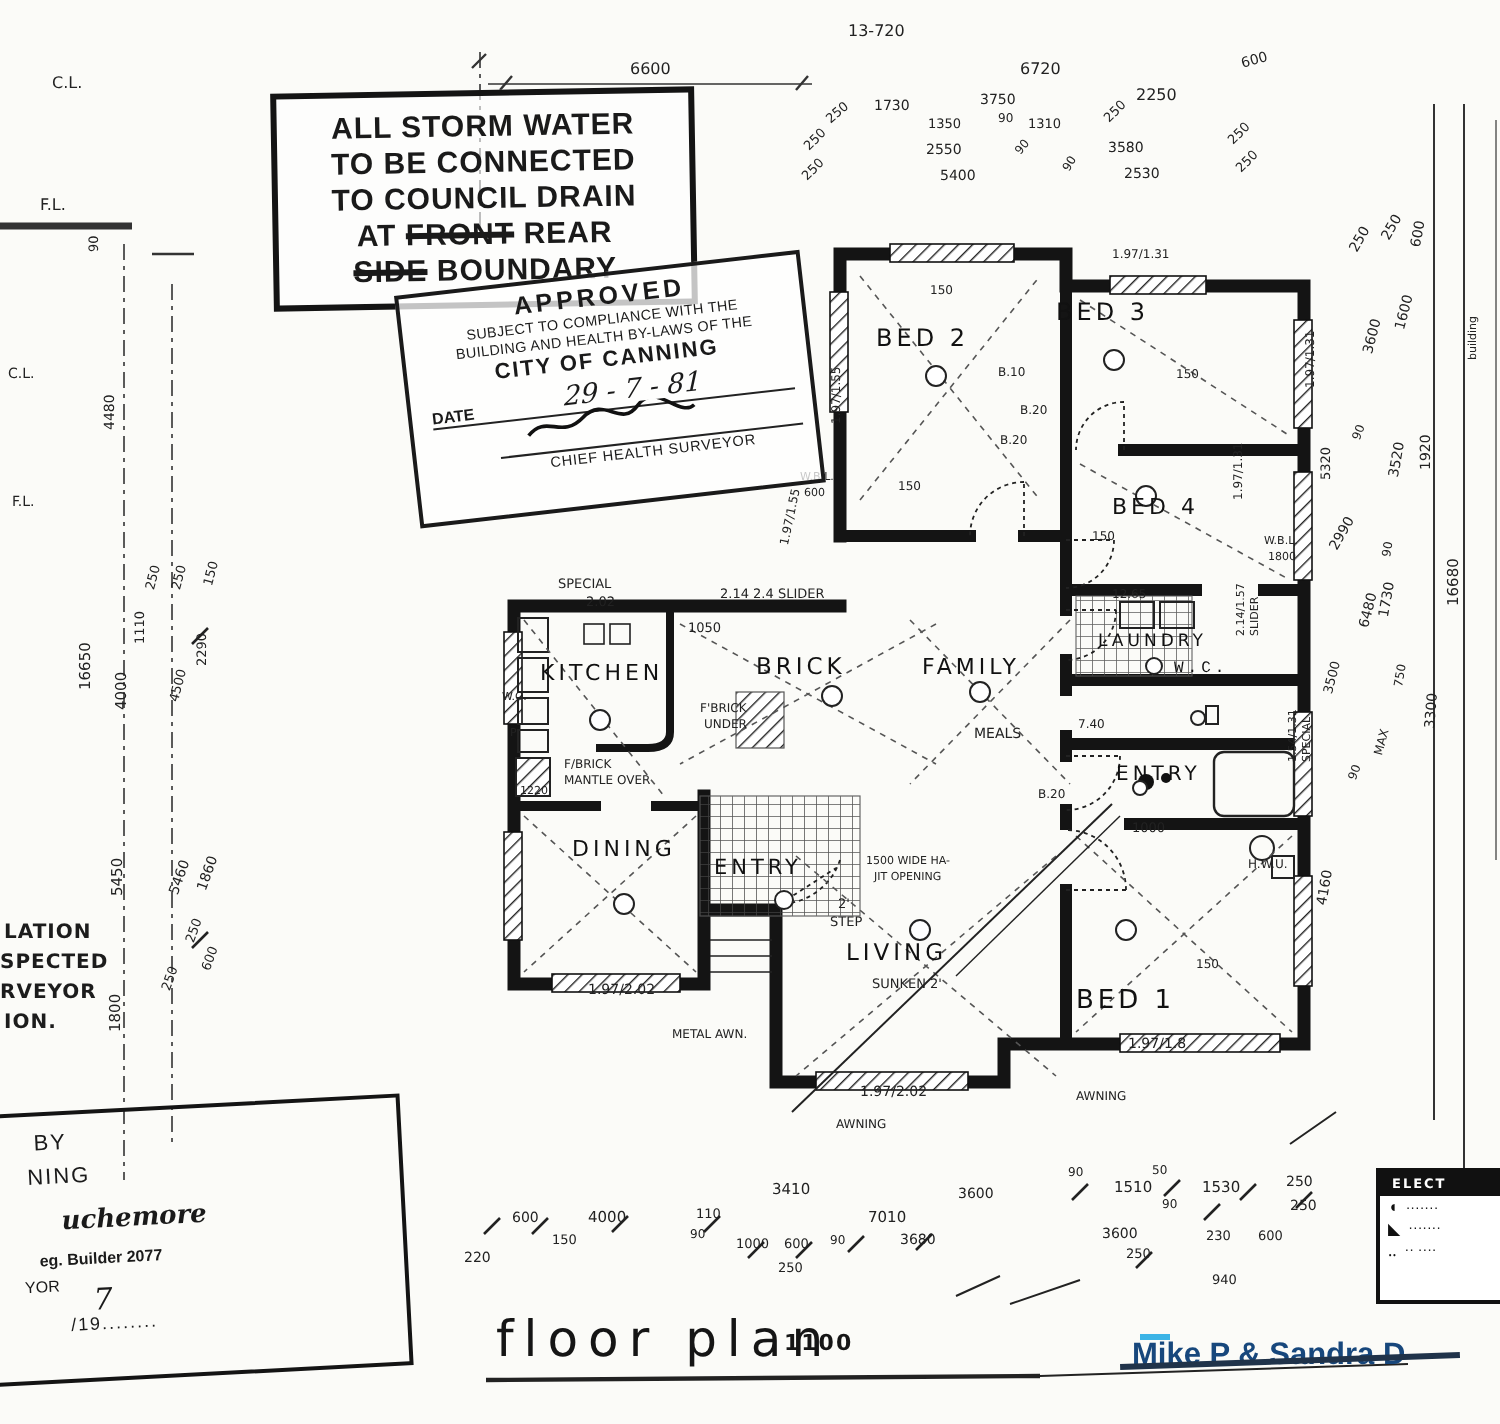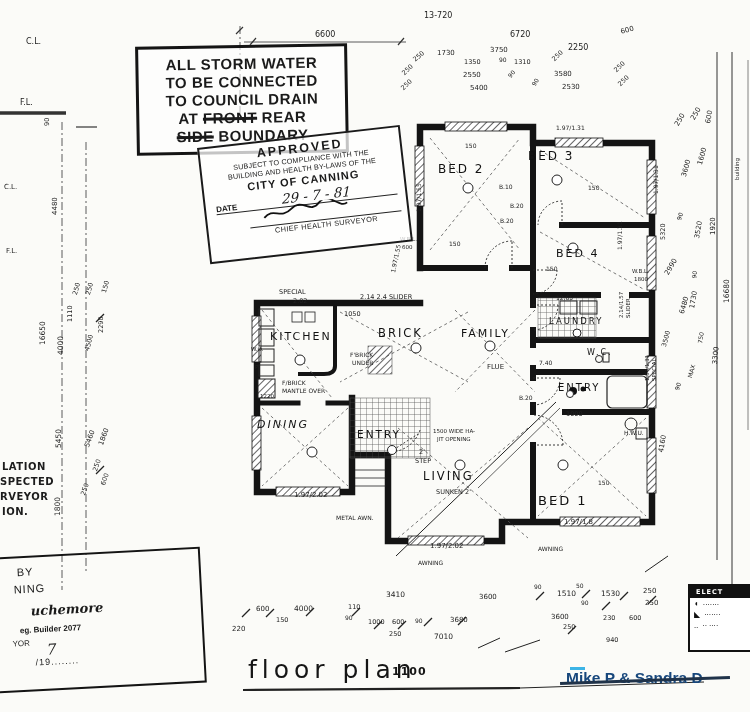--- a/index.html
+++ b/index.html
@@ -279,21 +279,21 @@
       <div class="ann" style="left: 653px; top: 194px; font-size: 6px; transform: rotate(-90deg);">1.97/1.31</div>
       <div class="ann" style="left: 617px; top: 250px; font-size: 6px; transform: rotate(-90deg);">1.97/1.31</div>
       <div class="ann" style="left: 279px; top: 289px; font-size: 6.5px;">SPECIAL</div>
       <div class="ann" style="left: 293px; top: 298px; font-size: 6.5px;">2.02</div>
       <div class="ann" style="left: 360px; top: 294px; font-size: 6.5px;">2.14 2.4 SLIDER</div>
       <div class="ann" style="left: 344px; top: 311px; font-size: 6.5px;">1050</div>
       <div class="ann" style="left: 350px; top: 352px; font-size: 6px;">F'BRICK</div>
       <div class="ann" style="left: 352px; top: 360px; font-size: 6px;">UNDER</div>
       <div class="ann" style="left: 282px; top: 380px; font-size: 6px;">F/BRICK</div>
       <div class="ann" style="left: 282px; top: 388px; font-size: 6px;">MANTLE OVER</div>
-      <div class="ann" style="left: 487px; top: 364px; font-size: 7px;">FLUE</div>
+      <div class="ann" style="left: 487px; top: 364px; font-size: 7px;">MEALS</div>
       <div class="ann" style="left: 251px; top: 347px; font-size: 5.5px;">W.O.</div>
       <div class="ann" style="left: 255px; top: 365px; font-size: 5.5px;">P</div>
       <div class="ann" style="left: 260px; top: 394px; font-size: 5.5px;">1220</div>
       <div class="ann" style="left: 556px; top: 295px; font-size: 6px;">12.65</div>
       <div class="ann" style="left: 619px; top: 318px; font-size: 5.5px; transform: rotate(-90deg);">2.14/1.57</div>
       <div class="ann" style="left: 626px; top: 318px; font-size: 5.5px; transform: rotate(-90deg);">SLIDER</div>
       <div class="ann" style="left: 539px; top: 360px; font-size: 6px;">7.40</div>
       <div class="ann" style="left: 519px; top: 395px; font-size: 6px;">B.20</div>
       <div class="ann" style="left: 645px; top: 381px; font-size: 5.5px; transform: rotate(-90deg);">1.54/1.31</div>
       <div class="ann" style="left: 652px; top: 381px; font-size: 5.5px; transform: rotate(-90deg);">SPECIAL</div>
@@ -305,21 +305,21 @@
       <div class="ann" style="left: 564px; top: 519px; font-size: 7px;">1.97/1.8</div>
       <div class="ann" style="left: 538px; top: 546px; font-size: 6px;">AWNING</div>
       <div class="ann" style="left: 418px; top: 560px; font-size: 6px;">AWNING</div>
       <div class="ann" style="left: 336px; top: 515px; font-size: 6px;">METAL AWN.</div>
       <div class="ann" style="left: 436px; top: 489px; font-size: 6.5px;">SUNKEN 2'</div>
       <div class="ann" style="left: 419px; top: 449px; font-size: 6.5px;">2'</div>
       <div class="ann" style="left: 415px; top: 458px; font-size: 6.5px;">STEP</div>
       <div class="ann" style="left: 433px; top: 429px; font-size: 5.5px;">1500 WIDE HA-</div>
       <div class="ann" style="left: 437px; top: 437px; font-size: 5.5px;">JIT OPENING</div>
       <div class="ann" style="left: 386px; top: 591px; font-size: 7.5px;">3410</div>
-      <div class="ann" style="left: 434px; top: 633px; font-size: 7.5px;">7010</div>
+      <div class="ann" style="left: 434px; top: 605px; font-size: 7.5px;">7010</div>
       <div class="ann" style="left: 232px; top: 606px; font-size: 7px; margin-top: 20px;">220</div>
       <div class="ann" style="left: 256px; top: 606px; font-size: 7px;">600</div>
       <div class="ann" style="left: 276px; top: 617px; font-size: 6.5px;">150</div>
       <div class="ann" style="left: 294px; top: 605px; font-size: 7.5px;">4000</div>
       <div class="ann" style="left: 348px; top: 604px; font-size: 6.5px;">110</div>
       <div class="ann" style="left: 345px; top: 615px; font-size: 6px;">90</div>
       <div class="ann" style="left: 368px; top: 619px; font-size: 6.5px;">1000</div>
       <div class="ann" style="left: 392px; top: 619px; font-size: 6.5px;">600</div>
       <div class="ann" style="left: 415px; top: 618px; font-size: 6px;">90</div>
       <div class="ann" style="left: 450px; top: 617px; font-size: 7px;">3680</div>
@@ -337,23 +337,23 @@
       <div class="ann" style="left: 629px; top: 615px; font-size: 6.5px;">600</div>
       <div class="ann" style="left: 563px; top: 624px; font-size: 6.5px;">250</div>
       <div class="ann" style="left: 606px; top: 637px; font-size: 6.5px;">940</div>
       <div class="room" style="left: 438px; top: 163px; font-size: 12px;">BED 2</div>
       <div class="room" style="left: 528px; top: 150px; font-size: 12px;">BED 3</div>
       <div class="room" style="left: 556px; top: 248px; font-size: 11px;">BED 4</div>
       <div class="room" style="left: 270px; top: 331px; font-size: 11px;">KITCHEN</div>
       <div class="room" style="left: 378px; top: 328px; font-size: 11.5px;">BRICK</div>
       <div class="room" style="left: 461px; top: 328px; font-size: 11px;">FAMILY</div>
       <div class="room" style="left: 549px; top: 317px; font-size: 8.5px;">LAUNDRY</div>
-      <div class="room" style="left: 587px; top: 349px; font-size: 8px;">W.C.</div>
+      <div class="room" style="left: 587px; top: 331px; font-size: 8px; font-family: Liberation Mono, monospace;">W.C.</div>
       <div class="room" style="left: 558px; top: 383px; font-size: 10px;">ENTRY</div>
-      <div class="room" style="left: 257px; top: 419px; font-size: 11px; font-style: italic;">DINING</div>
+      <div class="room" style="left: 286px; top: 419px; font-size: 11px;">DINING</div>
       <div class="room" style="left: 357px; top: 429px; font-size: 10.5px;">ENTRY</div>
       <div class="room" style="left: 423px; top: 471px; font-size: 11.5px;">LIVING</div>
       <div class="room" style="left: 538px; top: 494px; font-size: 13px;">BED 1</div>
     </div>
 
   <div class="storm">
     <div>ALL STORM WATER</div>
     <div>TO BE CONNECTED</div>
     <div>TO COUNCIL DRAIN</div>
     <div><span>AT </span><s>FRONT</s><span> REAR</span></div>

